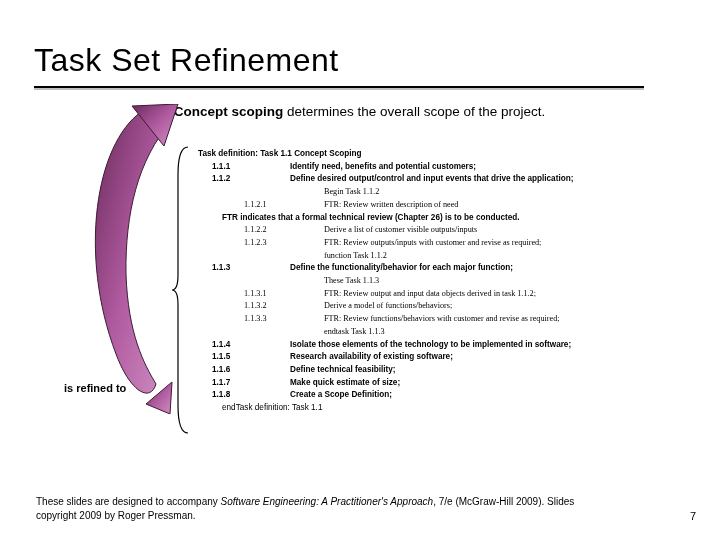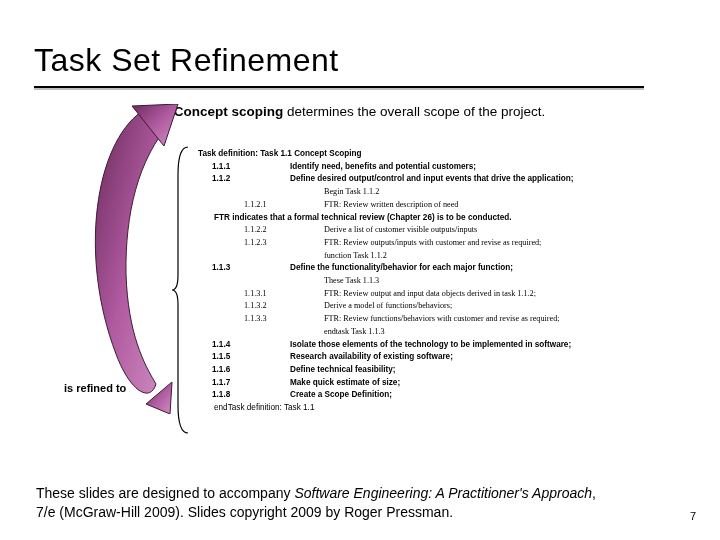--- a/index.html
+++ b/index.html
@@ -93,29 +93,29 @@
     min-width: 60px;
     flex: 0 0 auto;
   }
   .details .col-text {
     flex: 1 1 auto;
   }
   .details .bold { font-weight: bold; text-align: center; }
   .details .ind-0 { padding-left: 0px; }
   .details .ind-1 { padding-left: 14px; font-weight: bold; }
   .details .ind-2 { padding-left: 46px; font-family: Liberation Serif, serif; }
-  .details .full { padding-left: 16px; }
+  .details .full { padding-left: 16px; margin-left: 8px; }
   .details .ind-1 .col-num { min-width: 78px; }
   .details .ind-2 .col-num { min-width: 80px; }
   .footer {
     position: absolute;
     left: 36px;
     bottom: 18px;
     width: 560px;
-    font-size: 14px;
+    font-size: 10px;
     line-height: 1.35;
     color: #000;
     font-family: Arial, sans-serif;
   }
   .footer .ital { font-style: italic; }
   .page-num {
     position: absolute;
     right: 24px;
     bottom: 18px;
     font-size: 11px;

